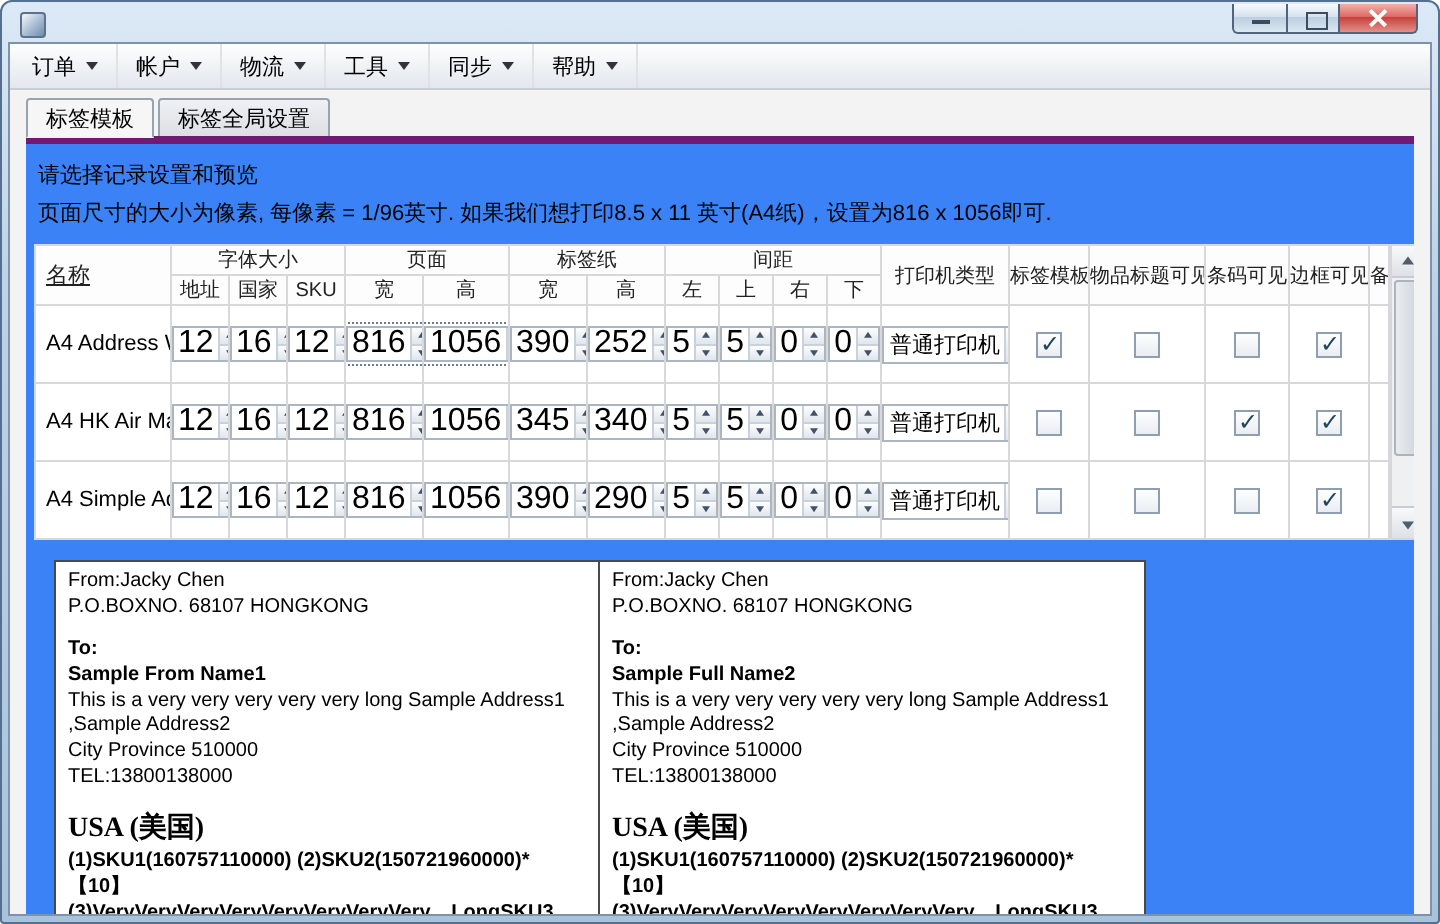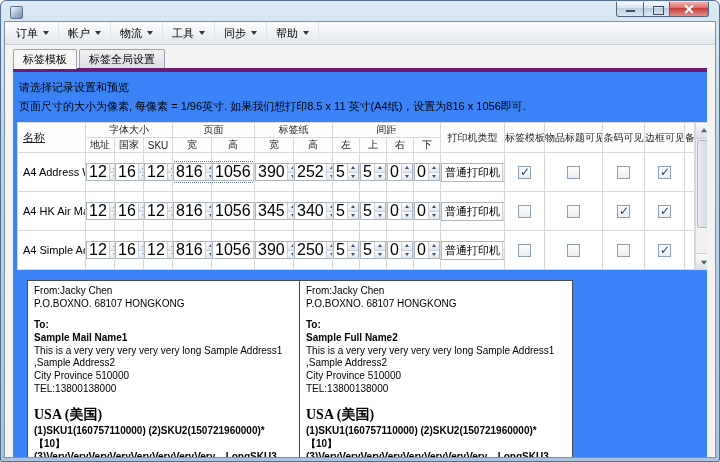--- a/index.html
+++ b/index.html
@@ -433,21 +433,21 @@
                       </span>
                     </span></td>
                   <td><span class="spin">
                       <span class="v">390</span>
                       <span class="ar">
                         <i class="u"></i>
                         <i class="d"></i>
                       </span>
                     </span></td>
                   <td><span class="spin">
-                      <span class="v">250</span>
+                      <span class="v">290</span>
                       <span class="ar">
                         <i class="u"></i>
                         <i class="d"></i>
                       </span>
                     </span></td>
                   <td><span class="spin">
                       <span class="v">5</span>
                       <span class="ar">
                         <i class="u"></i>
                         <i class="d"></i>
@@ -497,21 +497,21 @@
           </div>
         </div>
 
         <div class="previews">
 
             <div class="preview">
               <div class="pl">From:Jacky Chen</div>
               <div class="pl">P.O.BOXNO. 68107 HONGKONG</div>
               <div class="gap"></div>
               <div class="pl b">To:</div>
-              <div class="pl b">Sample Mail Name1</div>
+              <div class="pl b">Sample From Name1</div>
               <div class="pl">This is a very very very very very long Sample Address1 ,Sample Address2</div>
               <div class="pl">City Province 510000</div>
               <div class="pl">TEL:13800138000</div>
               <div class="gap"></div>
               <div class="pl country">USA (美国)</div>
               <div class="pl b sku">(1)SKU1(160757110000) (2)SKU2(150721960000)* 【10】 (3)VeryVeryVeryVeryVeryVeryVeryVery....LongSKU3 (120877820000)* 【2】</div>
 
             </div>
 
             <div class="preview">

